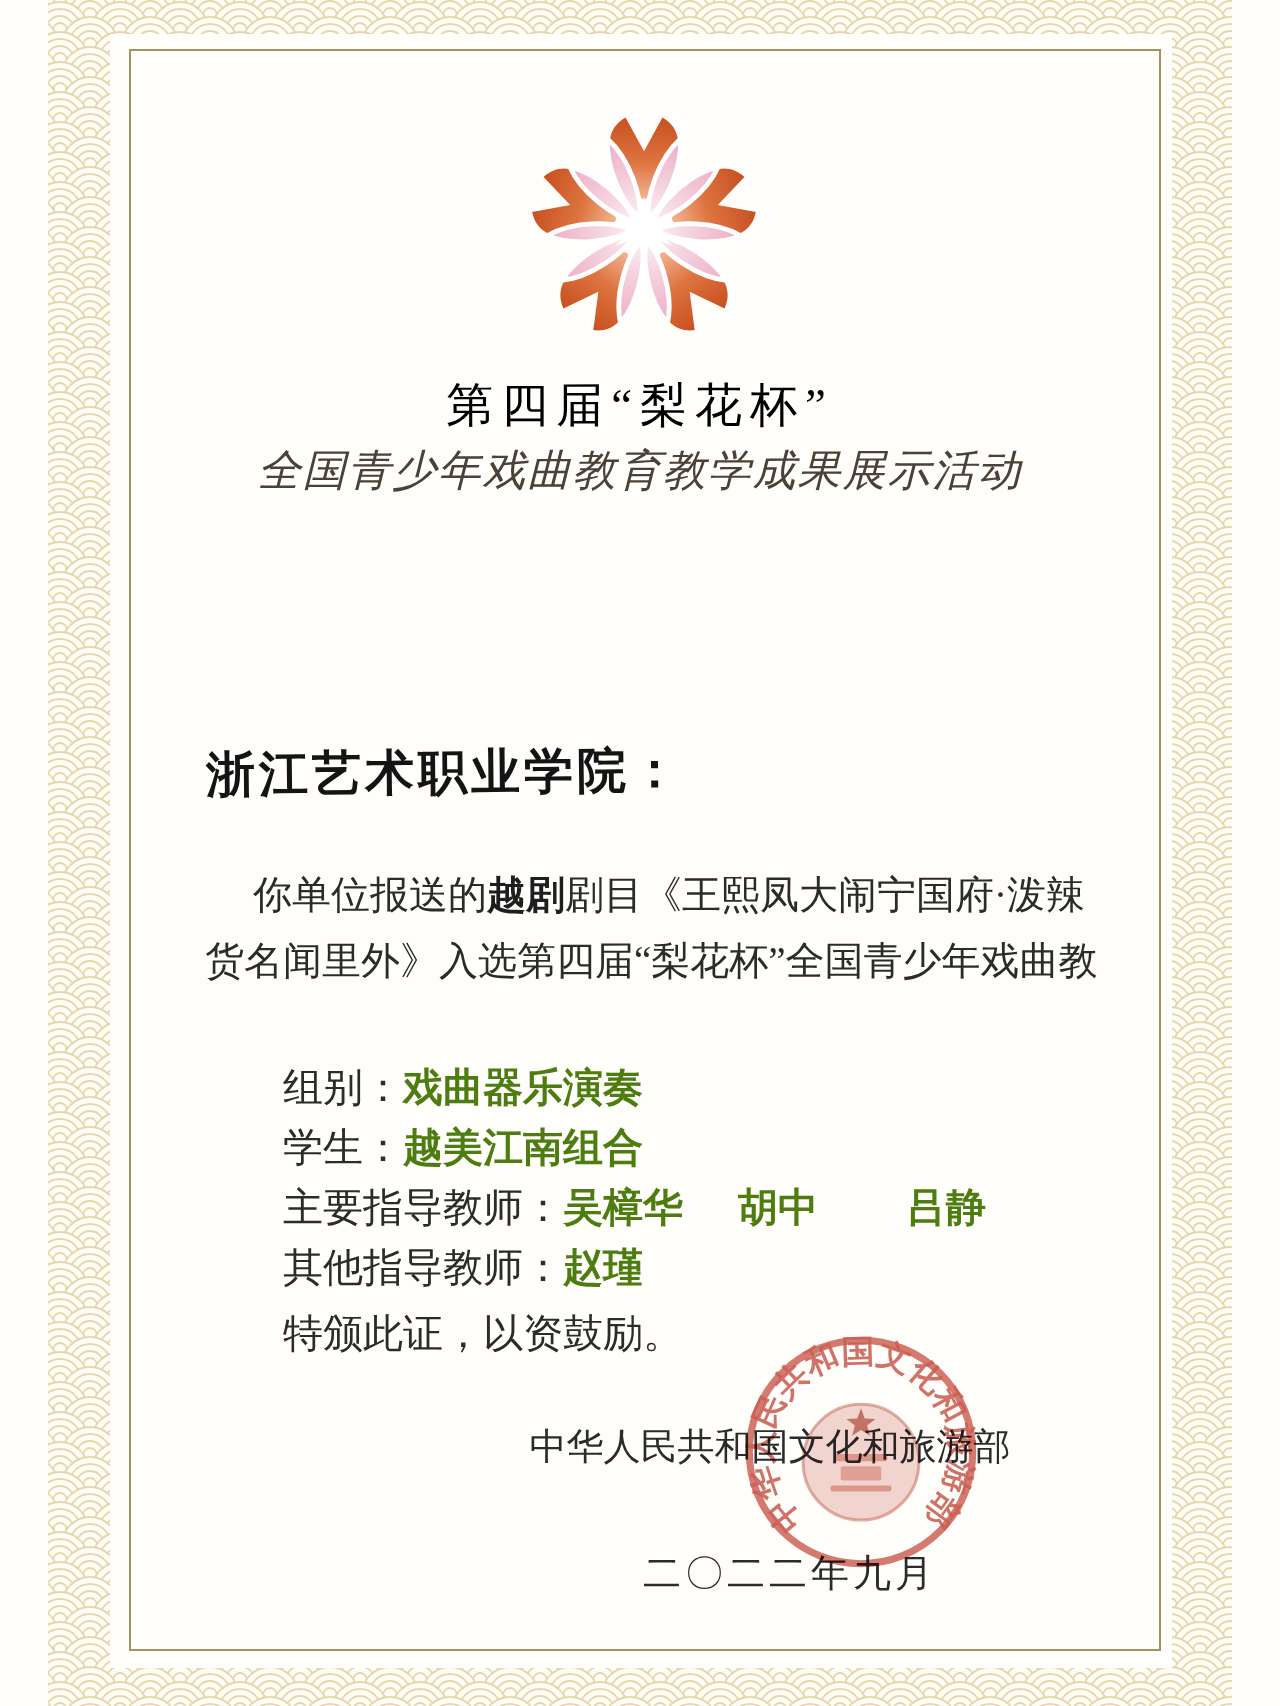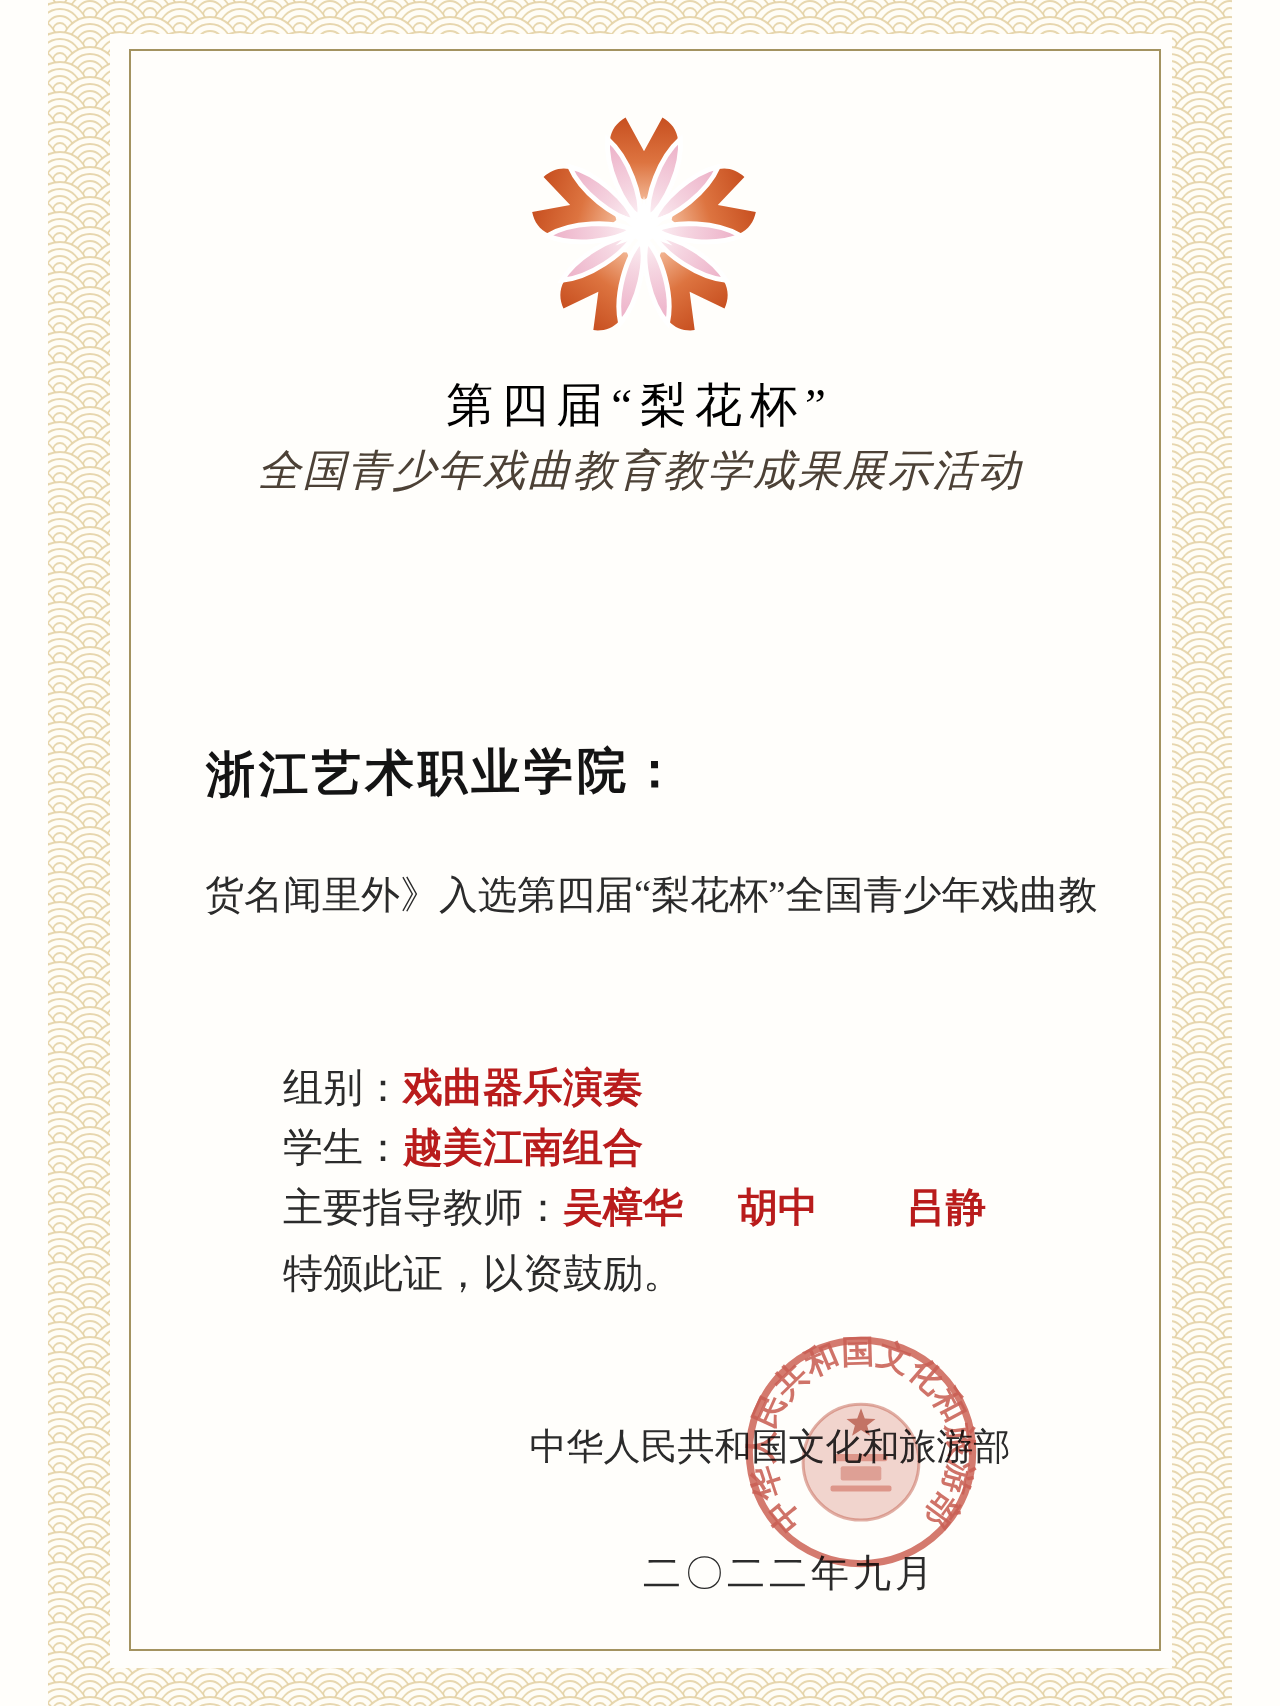--- a/index.html
+++ b/index.html
@@ -24,21 +24,21 @@
     letter-spacing:4px; white-space:nowrap;
   }
 
   .paragraph { position:absolute; left:205px; top:862px; width:815px; font-size:39px; color:#2b2b2b; }
   .paragraph .line { height:66px; line-height:66px; white-space:nowrap; }
   .paragraph .line.indent { text-indent:48px; }
   .b { font-weight:700; color:#1e1e1e; }
 
   .details { position:absolute; left:283px; top:1058px; font-size:40px; color:#2b2b2b; }
   .details .row { height:60px; line-height:60px; white-space:nowrap; }
-  .details .val { font-weight:700; color:#b91c1c; }
+  .details .val { font-weight:700; color:#4d7c0f; }
   .details .g1 { margin-right:55px; }
   .details .g2 { margin-right:88px; }
   .details .closing-row { margin-top:6px; font-weight:400; }
 
   .issuer { position:absolute; left:520px; top:1422px; width:500px; text-align:center;
             font-size:37px; color:#2b2b2b; white-space:nowrap; }
   .issue-date { position:absolute; left:600px; top:1548px; width:380px; text-align:center;
             font-size:38px; color:#2b2b2b; letter-spacing:4px; white-space:nowrap; }
 
   .seal { position:absolute; left:729px; top:1320px; width:264px; height:264px;
@@ -160,34 +160,40 @@
       </g>
     </svg>
   </div>
 
   <div class="center-line event1">第四届“梨花杯”</div>
   <div class="center-line event2">全国青少年戏曲教育教学成果展示活动</div>
 
   <div class="salutation">浙江艺术职业学院：</div>
 
   <div class="paragraph">
+    <div class="line indent">
+      <span>你单位报送的</span><span class="b">越剧</span><span>剧目《王熙凤大闹宁国府·泼辣</span>
+    </div>
     <div class="line">
       <span>货名闻里外》入选第四届“梨花杯”全国青少年戏曲教</span>
     </div>
   </div>
 
   <div class="details">
     <div class="row">
       <span class="lab">组别：</span><span class="val">戏曲器乐演奏</span>
     </div>
     <div class="row">
       <span class="lab">学生：</span><span class="val">越美江南组合</span>
     </div>
     <div class="row">
       <span class="lab">主要指导教师：</span><span class="val g1">吴樟华</span><span class="val g2">胡中</span><span class="val">吕静</span>
+    </div>
+    <div class="row">
+      <span class="lab">其他指导教师：</span><span class="val">赵瑾</span>
     </div>
     <div class="row closing-row">
       <span>特颁此证，以资鼓励。</span>
     </div>
   </div>
 
   <div class="issuer">中华人民共和国文化和旅游部</div>
   <div class="issue-date">二〇二二年九月</div>
 
   <svg class="seal" viewBox="0 0 260 260" aria-hidden="true">

